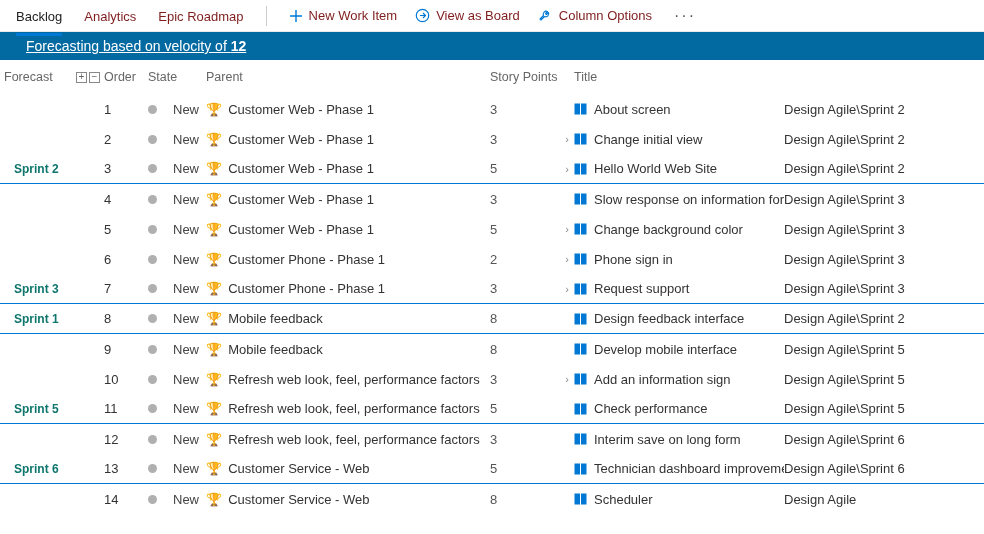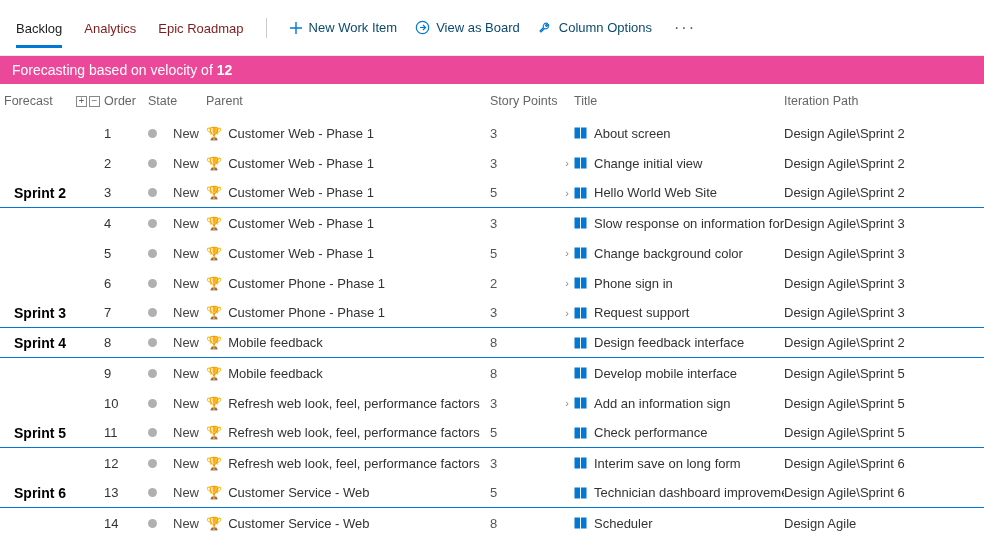--- a/index.html
+++ b/index.html
@@ -7,21 +7,21 @@
     margin: 0;
     font-family: "Segoe UI", -apple-system, sans-serif;
     font-size: 13px;
     color: #333;
     background: #fff;
     width: 984px;
   }
   .toolbar {
     display: flex;
     align-items: center;
-    height: 56px;
+    height: 32px;
     padding: 0 16px;
     gap: 18px;
     border-bottom: 1px solid #eaeaea;
   }
   .tab {
     height: 40px;
     display: flex;
     align-items: center;
     color: #7f1d1d;
     cursor: pointer;
@@ -37,30 +37,31 @@
   .vdiv {
     width: 1px;
     height: 20px;
     background: #ccc;
     margin: 0 4px;
   }
   .tool {
     display: flex;
     align-items: center;
     gap: 6px;
-    color: #0c4a6e;
+    color: #7f1d1d;
     cursor: pointer;
   }
   .tool .ic { color: #0078d4; display:flex; align-items:center; }
   .more { font-size:16px; letter-spacing:2px; color:#555; padding:0 4px; cursor:pointer;}
   .banner {
-    background: #ec4899;
+    background: #0369a1;
     color: #fff;
-    padding: 6px 12px;
+    padding: 6px 26px;
     font-size: 14px;
+    text-decoration: underline;
   }
   .banner b { font-weight:600; }
   .grid {
     width: 100%;
   }
   .header-row, .row {
     display: grid;
     grid-template-columns: 72px 28px 44px 58px 284px 70px 14px 210px 188px;
     align-items: center;
     height: 30px;
@@ -68,23 +69,23 @@
   }
   .header-row {
     color: #666;
     font-size: 12.5px;
     height: 34px;
   }
   .header-row .cell { white-space:nowrap; overflow:hidden; }
   .row.bordered { border-bottom: 1px solid #0078d4; }
   .row .order { color:#333; }
   .forecast-label {
-    color: #000000;
+    color: #0f766e;
     font-weight: 600;
-    font-size: 14px;
+    font-size: 12px;
     padding-left: 10px;
   }
   .state {
     display:flex; align-items:center; gap:16px; color:#444;
   }
   .dot {
     width:9px;height:9px;border-radius:50%;background:#b0b0b0;flex:0 0 auto;
   }
   .parent, .title {
     display:flex;align-items:center;gap:6px;white-space:nowrap;overflow:hidden;text-overflow:ellipsis;
@@ -149,21 +150,20 @@
     <div class="cell expcol">
       <div class="sq">+</div>
       <div class="sq">−</div>
     </div>
     <div class="cell">Order</div>
     <div class="cell">State</div>
     <div class="cell">Parent</div>
     <div class="cell">Story Points</div>
     <div class="cell"></div>
     <div class="cell">Title</div>
-    <div class="cell">Iteration Path</div>
   </div>
   <div id="rows-host">
       <div class="row">
         <div class="cell forecast-label"></div>
         <div class="cell"></div>
         <div class="cell order">1</div>
         <div class="cell state">
           <span class="dot"></span>
           <span>New</span>
         </div>
@@ -328,21 +328,21 @@
             <svg width="14" height="12" viewBox="0 0 14 12">
               <rect x="0.5" y="0.5" width="5.5" height="11" fill="#0078d4"></rect>
               <rect x="7" y="0.5" width="5.5" height="11" fill="#0078d4"></rect>
             </svg>
           </span>
           <span>Request support</span>
         </div>
         <div class="cell iter">Design Agile\Sprint 3</div>
       </div>
       <div class="row bordered">
-        <div class="cell forecast-label">Sprint 4</div>
+        <div class="cell forecast-label">Sprint 1</div>
         <div class="cell"></div>
         <div class="cell order">8</div>
         <div class="cell state">
           <span class="dot"></span>
           <span>New</span>
         </div>
         <div class="cell parent">
           <span class="trophy">🏆</span>
           <span>Mobile feedback</span>
         </div>

